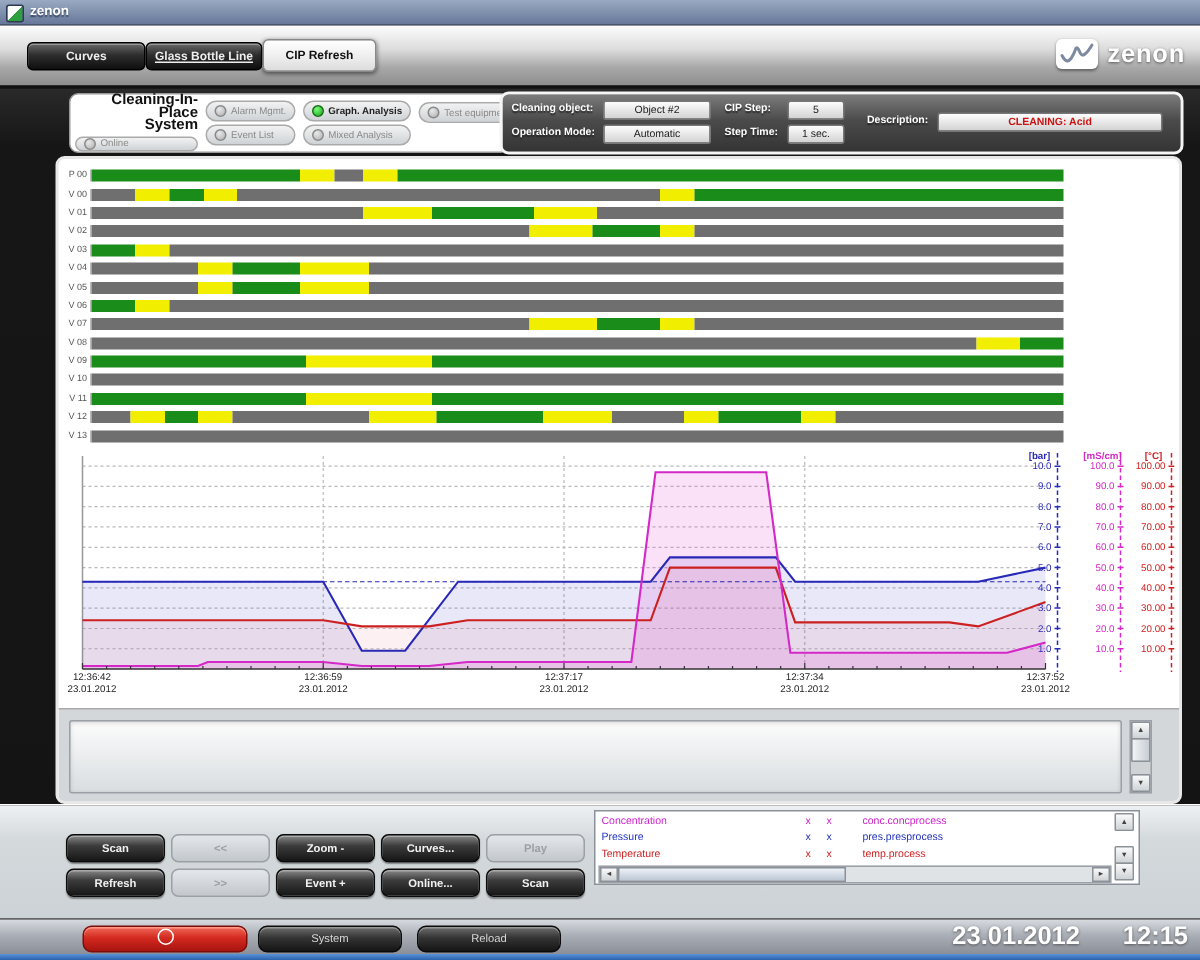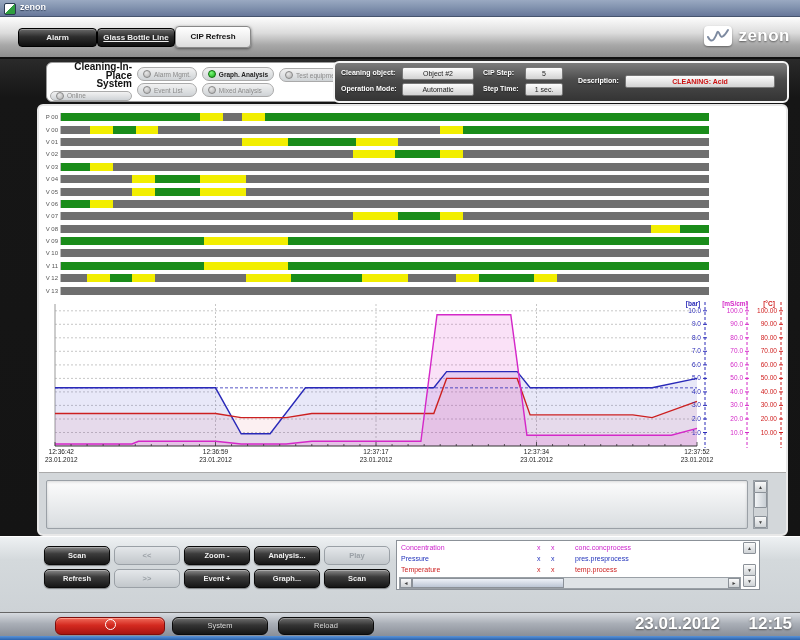--- a/index.html
+++ b/index.html
@@ -104,21 +104,21 @@
 </style>
 </head>
 <body>
 
 <div class="titlebar">
   <div class="appicon"></div>
   <div class="apptitle">zenon</div>
 </div>
 
 <div class="appheader">
-  <div class="tab dark" style="left:18px;width:77px;">Alarm</div>
+  <div class="tab dark" style="left:18px;width:77px;">Curves</div>
   <div class="tab dark" style="left:97px;width:76px;text-decoration:underline;">Glass Bottle Line</div>
   <div class="tab active" style="left:175px;width:74px;">CIP Refresh</div>
   <div class="logo">
     <div class="mark">
       <svg width="28" height="20" viewBox="0 0 28 20">
           <path d="M4 11 q3 6 6 2 q2 -3 3 -6 q1 -3 3 2 q2 5 8 -5" fill="none" stroke="#7d8aa0" stroke-width="2" stroke-linecap="round"></path>
         </svg>
     </div>
     <div class="word">zenon</div>
   </div>
@@ -469,30 +469,30 @@
       <div class="vscroll" style="left:714px;top:7px;height:47px;">
         <div class="sbtn" style="top:0;">▲</div>
         <div class="sthumb" style="top:11px;height:14px;"></div>
         <div class="sbtn" style="bottom:0;">▼</div>
       </div>
     </div>
   </div>
 </div>
 
 <div class="controlbar">
-  <div id="btngrid" style="position:absolute;left:44px;top:9px;width:350px;height:66px;">
+  <div id="btngrid" style="position:absolute;left:44px;top:19px;width:350px;height:66px;">
       <div class="cbtn dark" style="left: 0px; top: 0px; width: 64px;">Scan</div>
       <div class="cbtn lite" style="left: 70px; top: 0px; width: 64px;">&lt;&lt;</div>
       <div class="cbtn dark" style="left: 140px; top: 0px; width: 64px;">Zoom -</div>
-      <div class="cbtn dark" style="left: 210px; top: 0px; width: 64px;">Analysis...</div>
+      <div class="cbtn dark" style="left: 210px; top: 0px; width: 64px;">Curves...</div>
       <div class="cbtn lite" style="left: 280px; top: 0px; width: 64px;">Play</div>
       <div class="cbtn dark" style="left: 0px; top: 23px; width: 64px;">Refresh</div>
       <div class="cbtn lite" style="left: 70px; top: 23px; width: 64px;">&gt;&gt;</div>
       <div class="cbtn dark" style="left: 140px; top: 23px; width: 64px;">Event +</div>
-      <div class="cbtn dark" style="left: 210px; top: 23px; width: 64px;">Graph...</div>
+      <div class="cbtn dark" style="left: 210px; top: 23px; width: 64px;">Online...</div>
       <div class="cbtn dark" style="left: 280px; top: 23px; width: 64px;">Scan</div>
     </div>
   <div class="legendbox">
     <div id="legendrows">
         <div class="lrow" style="top: 1px; color: rgb(204, 34, 204);">
           <span class="lname">Concentration</span>
           <span class="lx1">x</span>
           <span class="lx2">x</span>
           <span class="lchan">conc.concprocess</span>
         </div>

